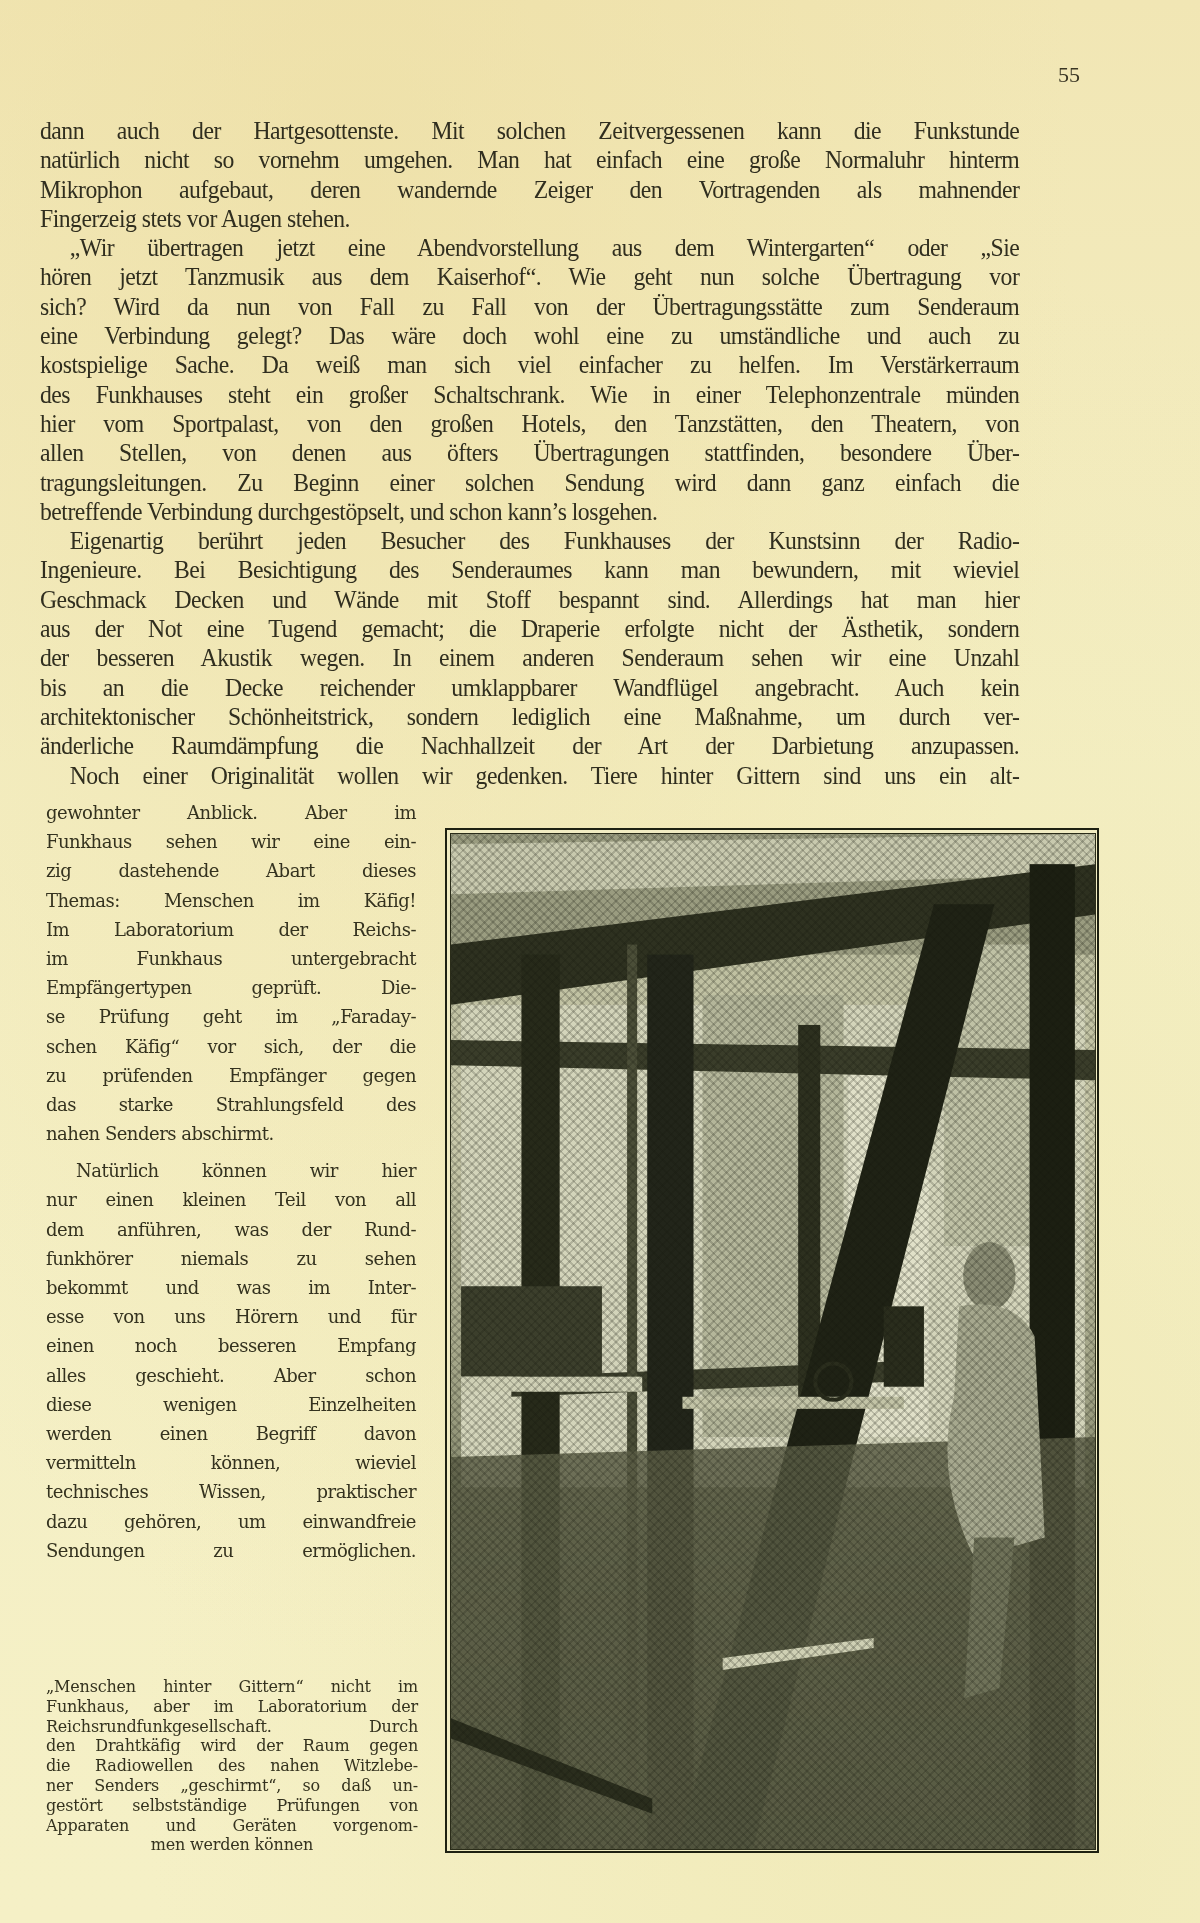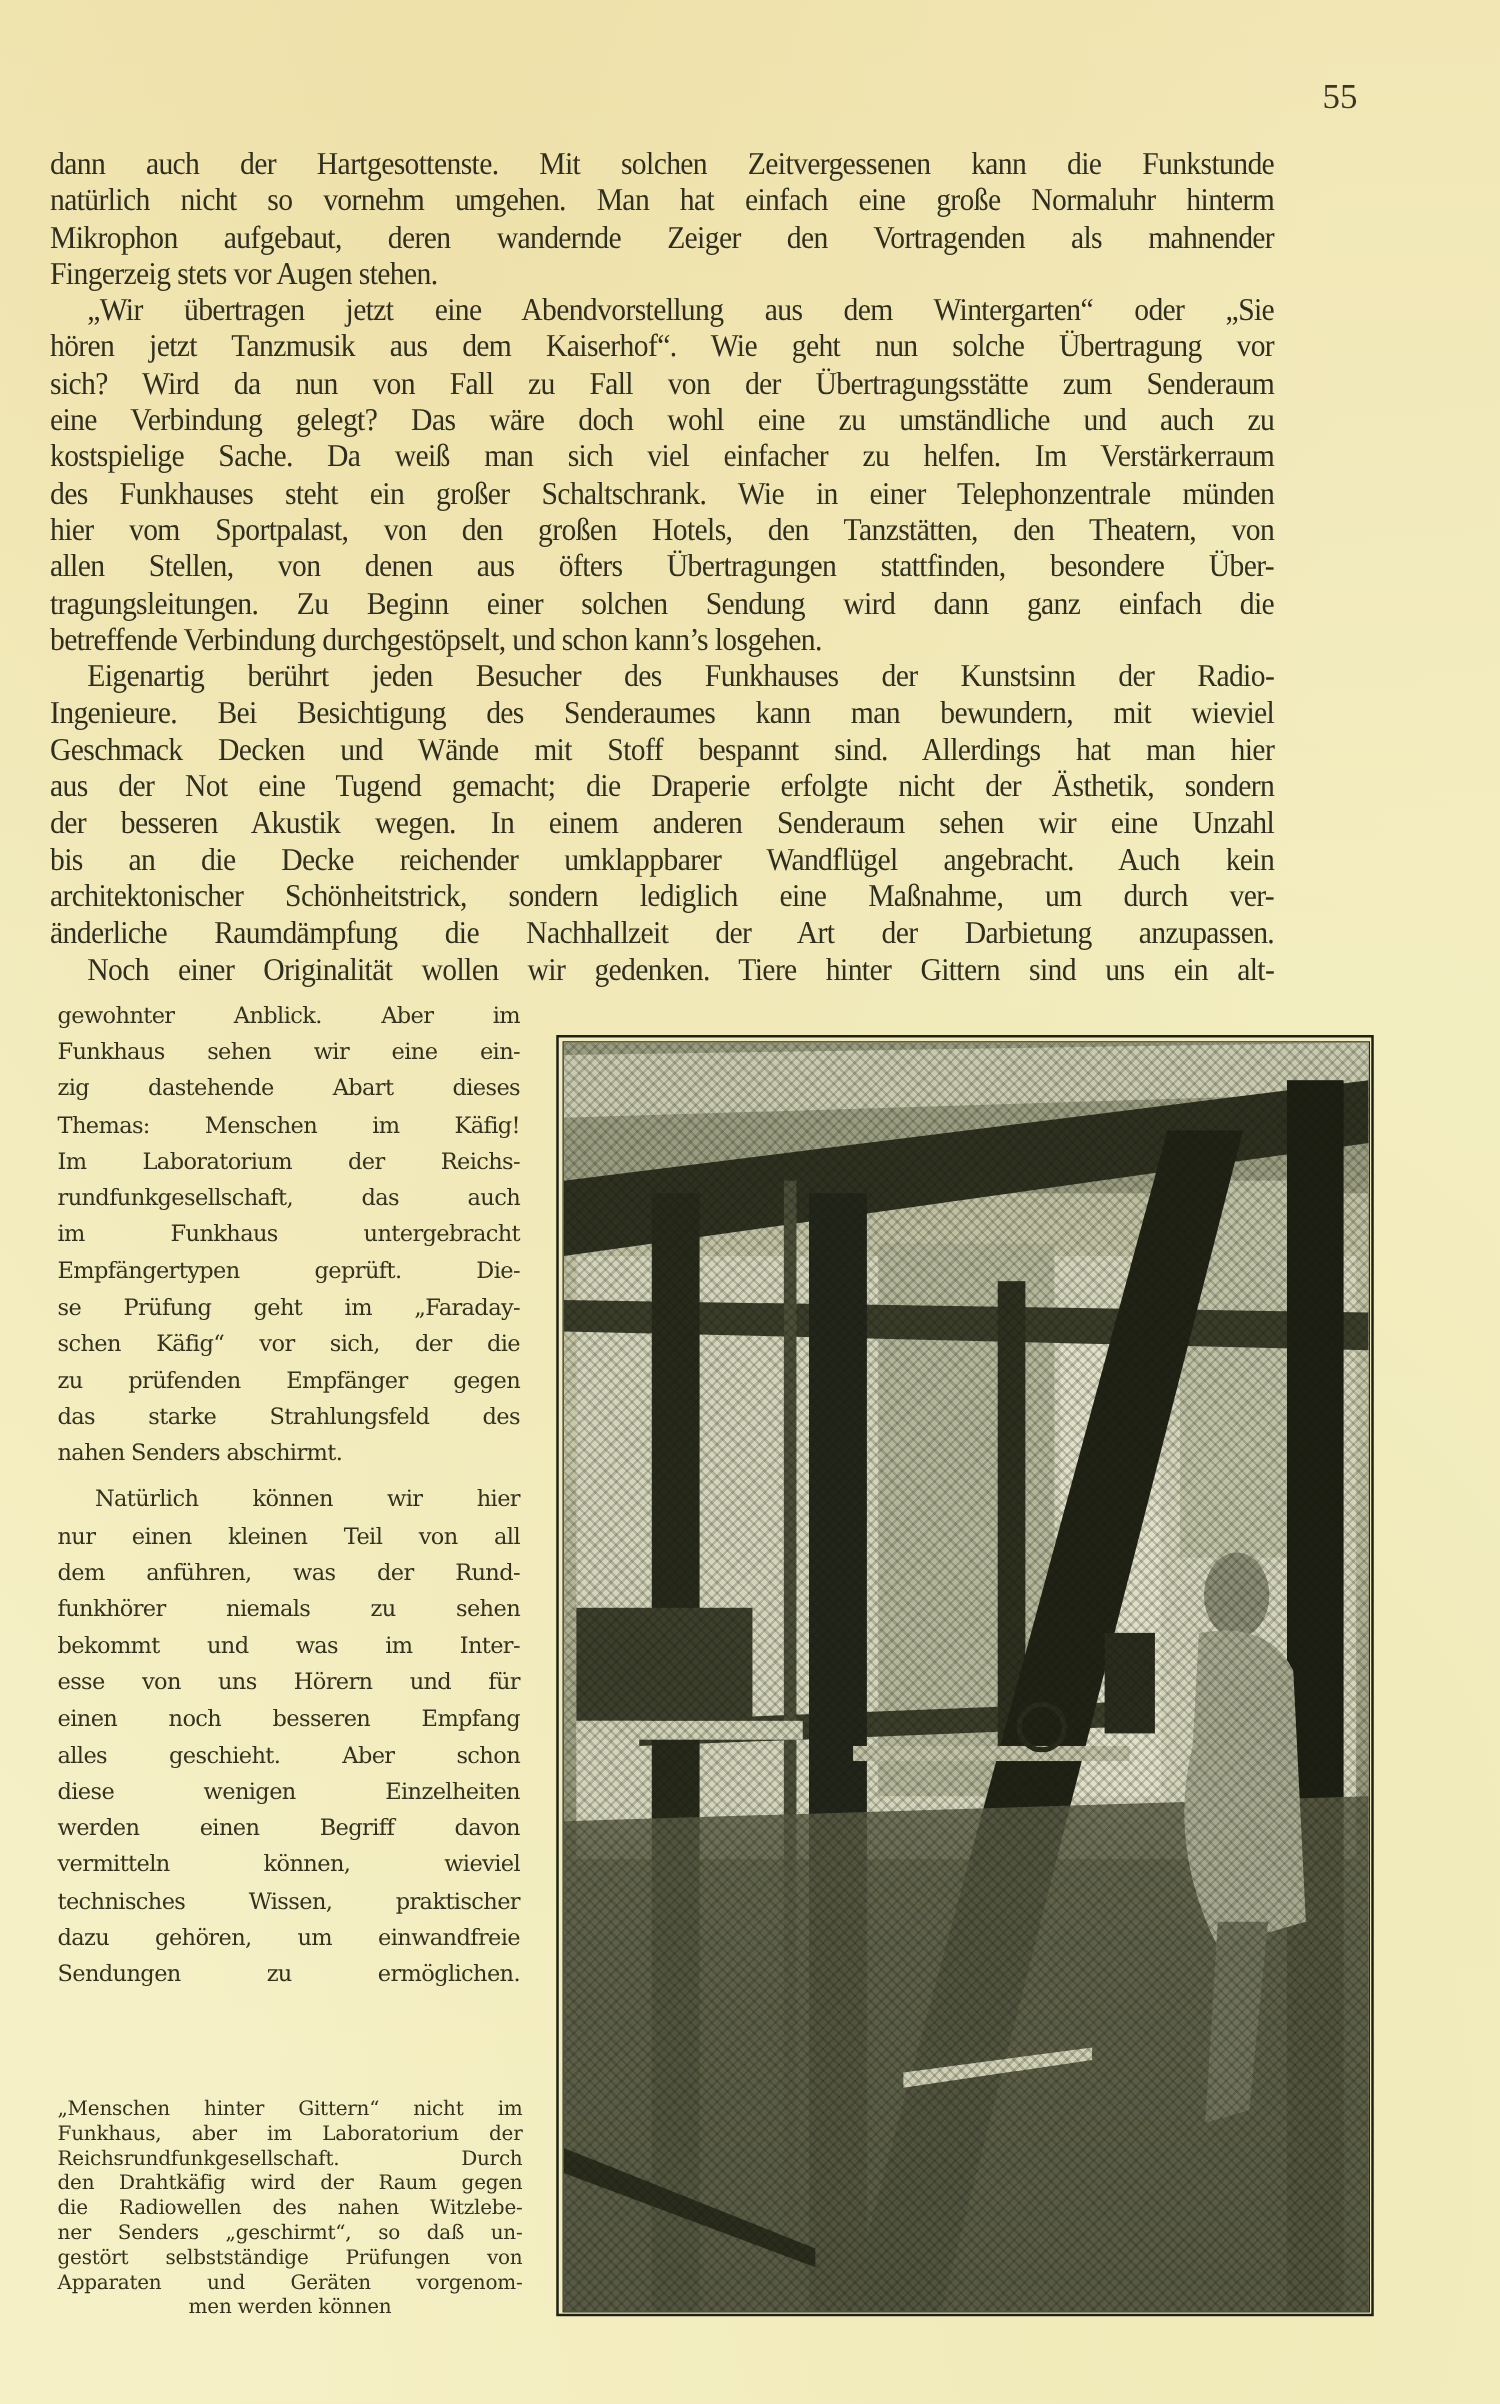--- a/index.html
+++ b/index.html
@@ -7,21 +7,21 @@
       width: 1200px; height: 1923px; position: relative; overflow: hidden;
       background: #f3ecbe;
       background-image:
         radial-gradient(ellipse at 30% 10%, rgba(236,220,160,0.55), rgba(0,0,0,0) 60%),
         radial-gradient(ellipse at 80% 90%, rgba(236,228,170,0.5), rgba(0,0,0,0) 60%),
         linear-gradient(180deg, #f1e6b4 0%, #f4efc4 40%, #f5f0c6 100%);
       color: #2f2d1e;
     }
     .page-number {
       position: absolute; left: 1058px; top: 62px;
-      font-family: "Liberation Serif", serif; font-size: 28px; color: #3a3624;
+      font-family: "Liberation Serif", serif; font-size: 22px; color: #3a3624;
     }
     .body-text {
       position: absolute; left: 40px; top: 116px; width: 1053px;
       font-family: "Liberation Serif", serif; font-size: 25.5px; line-height: 29.3px;
       letter-spacing: -0.55px; color: #302e1f;
       transform: scaleX(0.93); transform-origin: left top;
     }
     .body-text .line { display: block; white-space: nowrap; text-align: justify; text-align-last: justify; height: 29.3px; }
     .body-text .line.last { text-align-last: left; }
     .body-text .line.indent { padding-left: 32px; }
@@ -92,21 +92,20 @@
     <span class="line">änderliche Raumdämpfung die Nachhallzeit der Art der Darbietung anzupassen.</span>
     <span class="line indent">Noch einer Originalität wollen wir gedenken. Tiere hinter Gittern sind uns ein alt-</span>
   </div>
 
   <div class="col-text">
     <span class="line">gewohnter Anblick. Aber im</span>
     <span class="line">Funkhaus sehen wir eine ein-</span>
     <span class="line">zig dastehende Abart dieses</span>
     <span class="line">Themas: Menschen im Käfig!</span>
     <span class="line">Im Laboratorium der Reichs-</span>
-    <span class="line">rundfunkgesellschaft, das auch</span>
     <span class="line">im Funkhaus untergebracht</span>
     <span class="line">Empfängertypen geprüft. Die-</span>
     <span class="line">se Prüfung geht im „Faraday-</span>
     <span class="line">schen Käfig“ vor sich, der die</span>
     <span class="line">zu prüfenden Empfänger gegen</span>
     <span class="line">das starke Strahlungsfeld des</span>
     <span class="line last">nahen Senders abschirmt.</span>
     <div class="para-gap"></div>
     <span class="line indent">Natürlich können wir hier</span>
     <span class="line">nur einen kleinen Teil von all</span>

